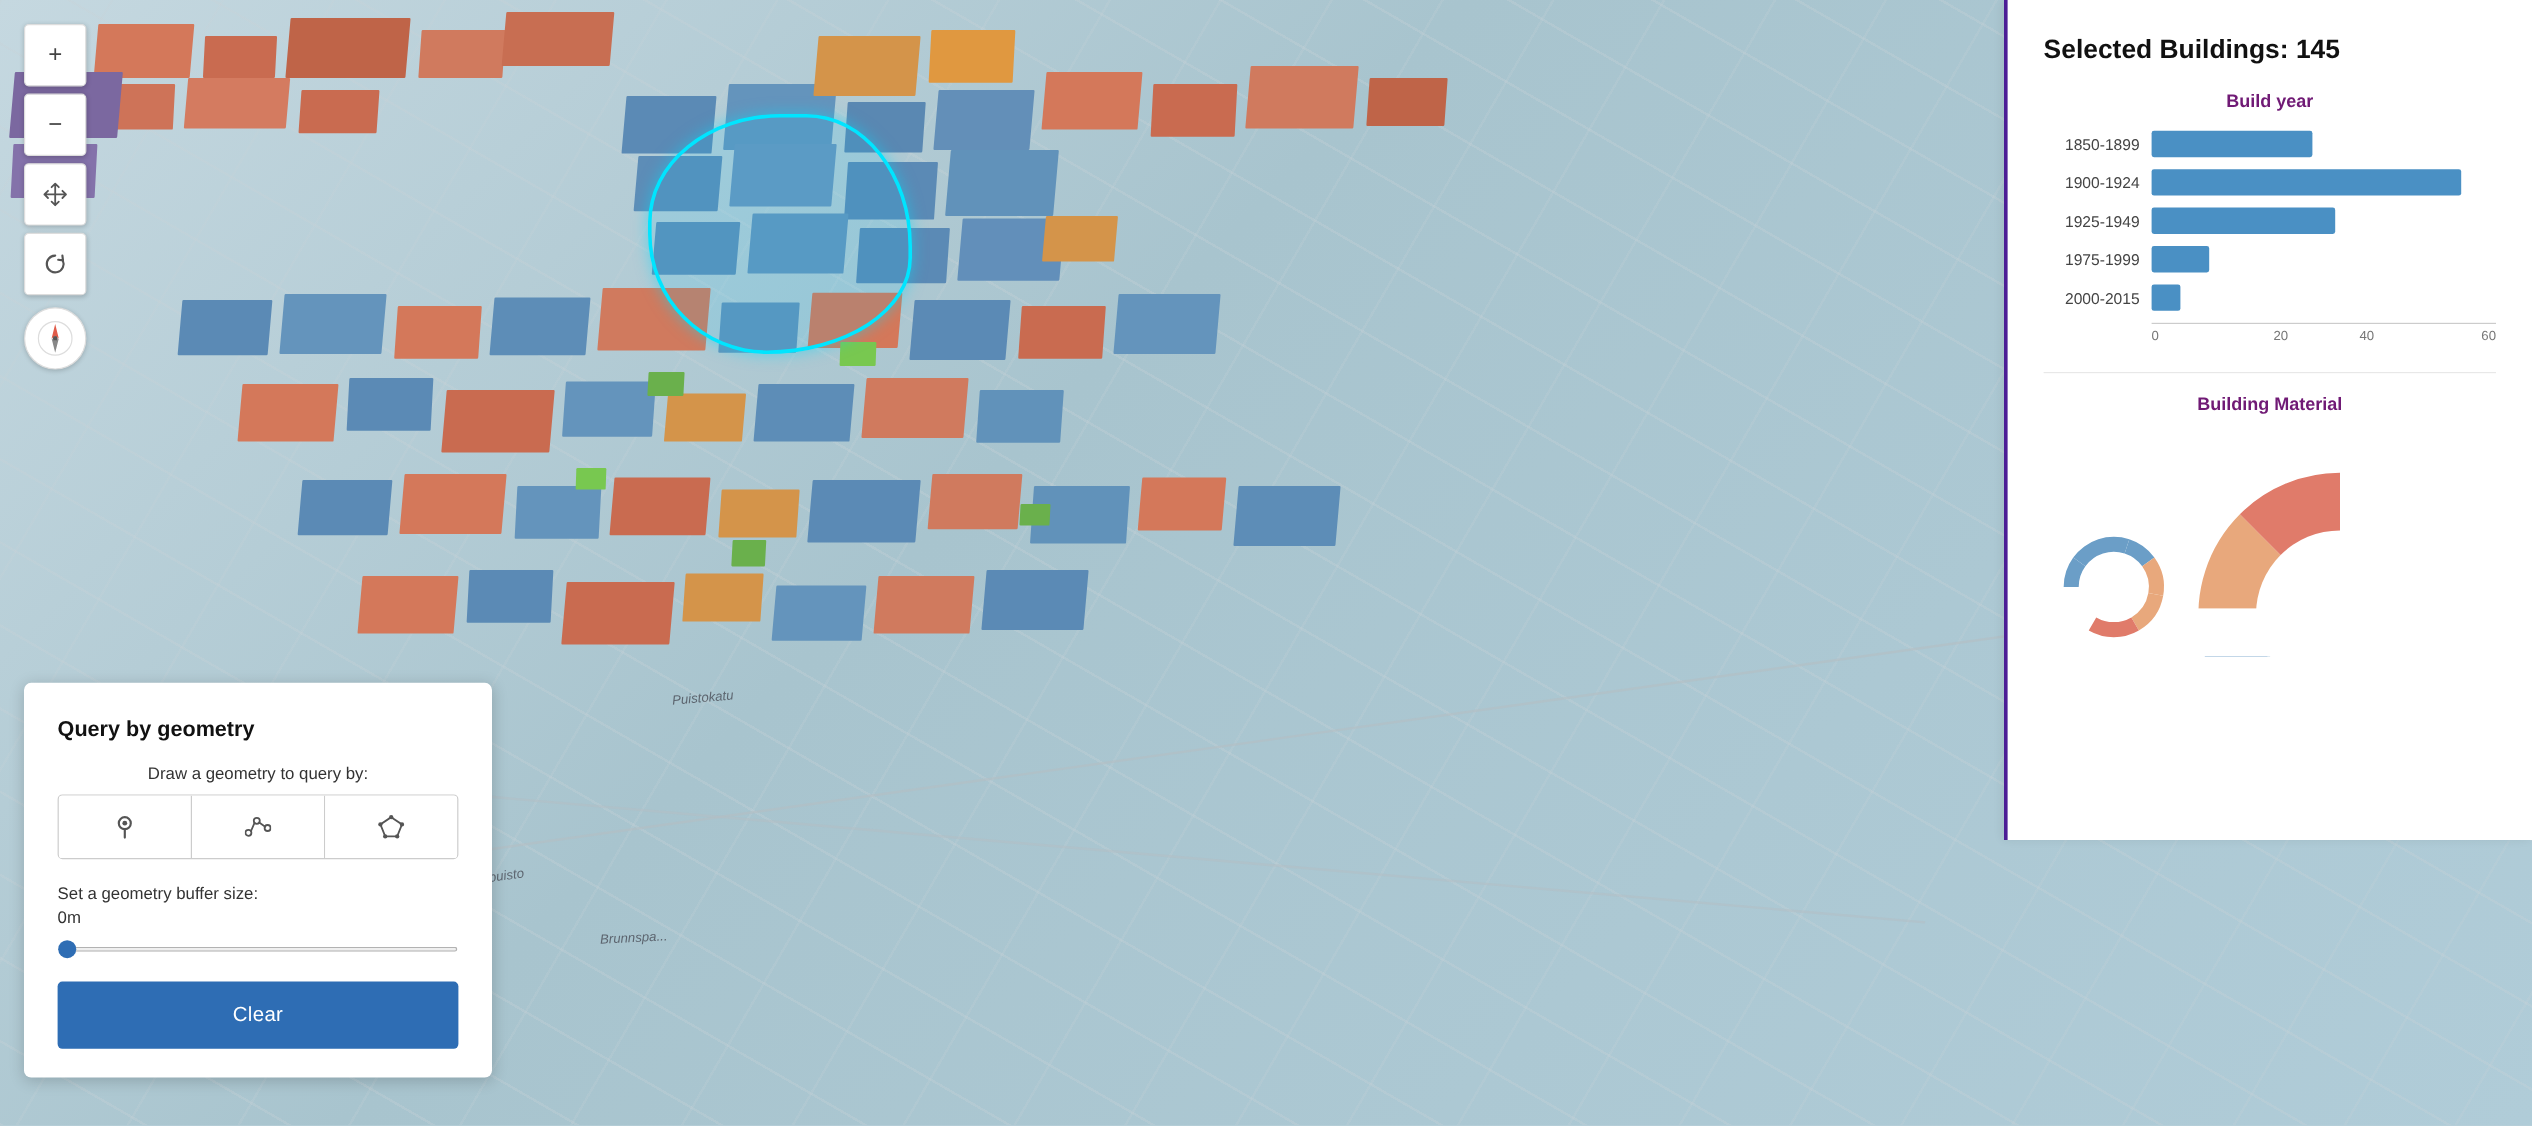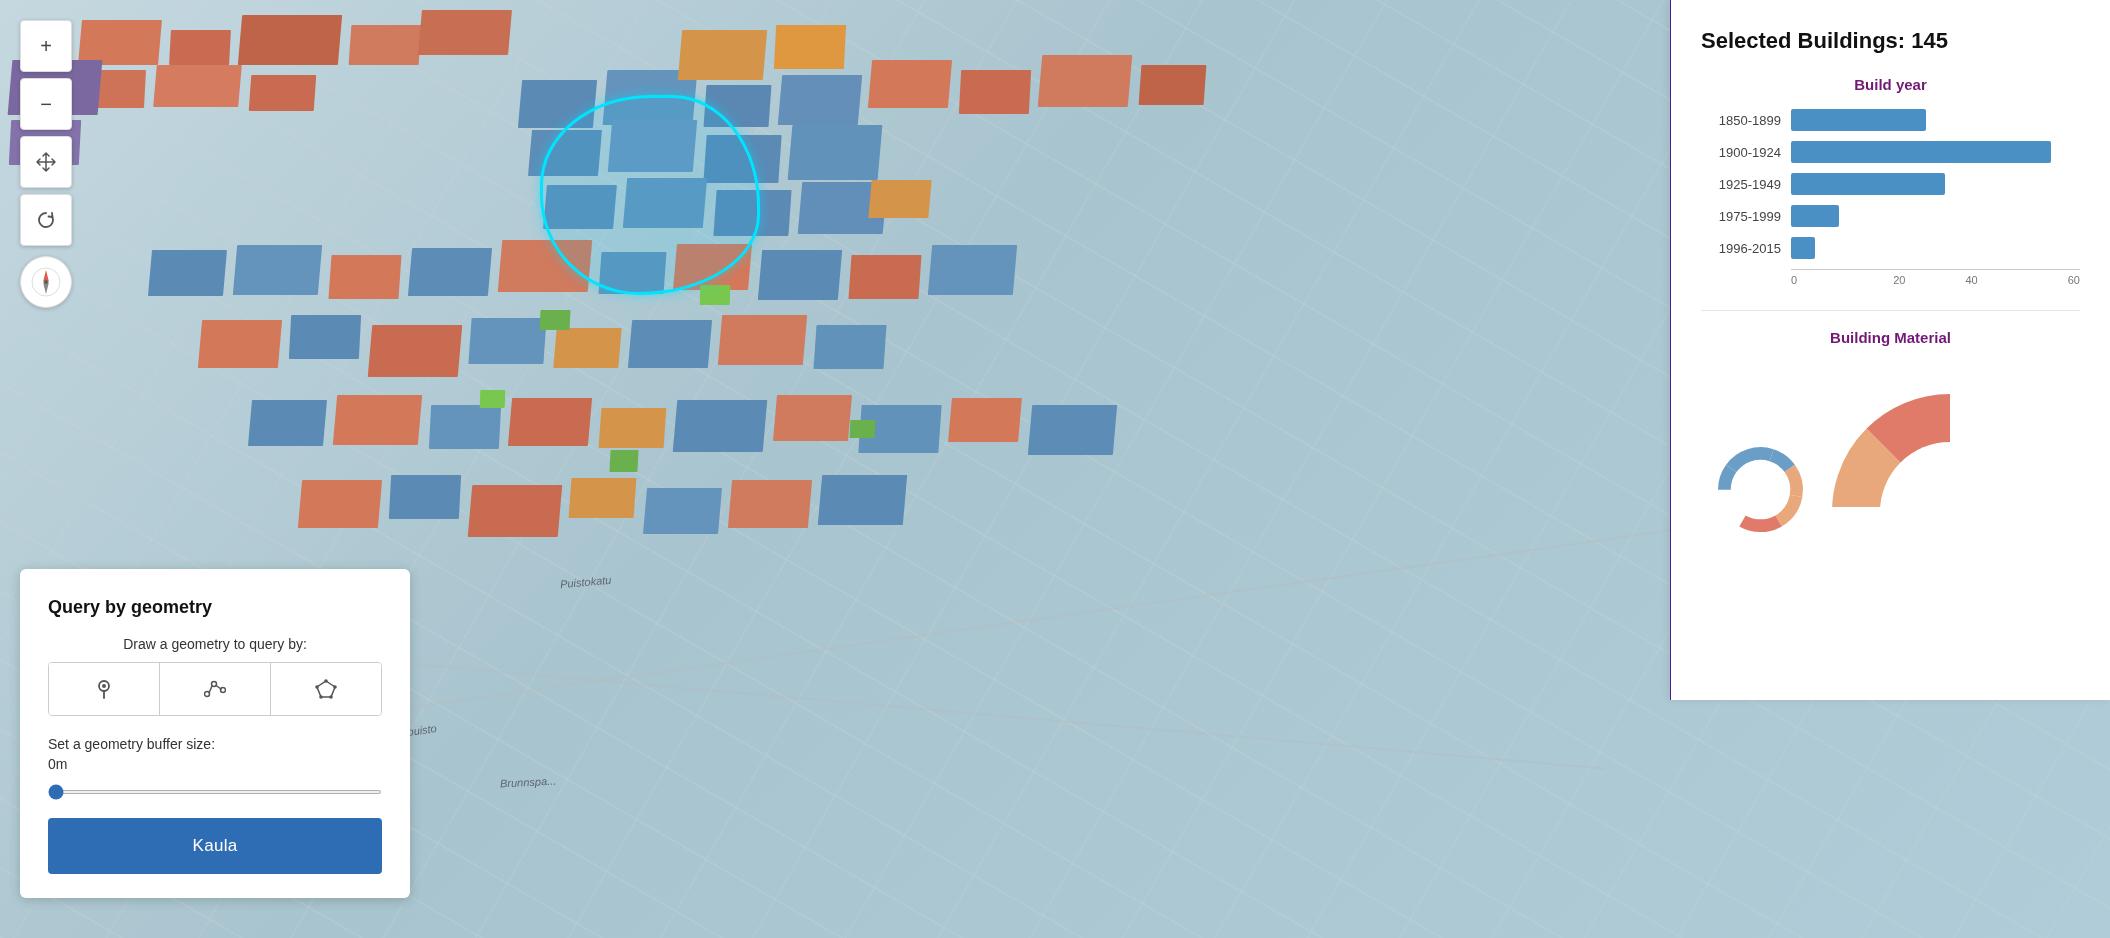--- a/index.html
+++ b/index.html
@@ -161,21 +161,21 @@
     }
 
     
     .stats-panel {
       position: absolute;
       top: 0;
       right: 0;
       width: 440px;
       min-height: 700px;
       background: white;
-      border-left: 1px solid #4c1d95;
+      border-left: 3px solid #4c1d95;
       padding: 28px 30px 28px 30px;
       z-index: 100;
       box-shadow: -2px 0 8px rgba(0,0,0,0.08);
     }
 
     .stats-title {
       font-size: 22px;
       font-weight: 700;
       color: #111;
       margin-bottom: 22px;
@@ -425,21 +425,21 @@
     </button>
   </div>
 
   <div class="buffer-label">Set a geometry buffer size:</div>
   <div class="buffer-value">0m</div>
   
   <div class="slider-container">
     <input type="range" min="0" max="500" value="0" style="width: 100%;">
   </div>
 
-  <button class="clear-btn">Kaula</button>
+  <button class="clear-btn">Clear</button>
 </div>
 
 <div class="stats-panel">
   <div class="stats-title">Selected Buildings: 145</div>
 
   <div class="chart-section-title">Build year</div>
 
   <div class="bar-chart">
 
     <div id="bar-rows-container">
@@ -461,21 +461,21 @@
         <div class="bar-fill" style="width:53.333333333333336%"></div>
       </div>
     </div>
         <div class="bar-row">
       <div class="bar-label">1975-1999</div>
       <div class="bar-track">
         <div class="bar-fill" style="width:16.666666666666664%"></div>
       </div>
     </div>
         <div class="bar-row">
-      <div class="bar-label">1996-2015</div>
+      <div class="bar-label">2000-2015</div>
       <div class="bar-track">
         <div class="bar-fill" style="width:8.333333333333332%"></div>
       </div>
     </div>
       </div>
 
     <div class="bar-axis">
       <span class="bar-axis-label">0</span>
       <span class="bar-axis-label" style="text-align:center">20</span>
       <span class="bar-axis-label" style="text-align:center">40</span>

